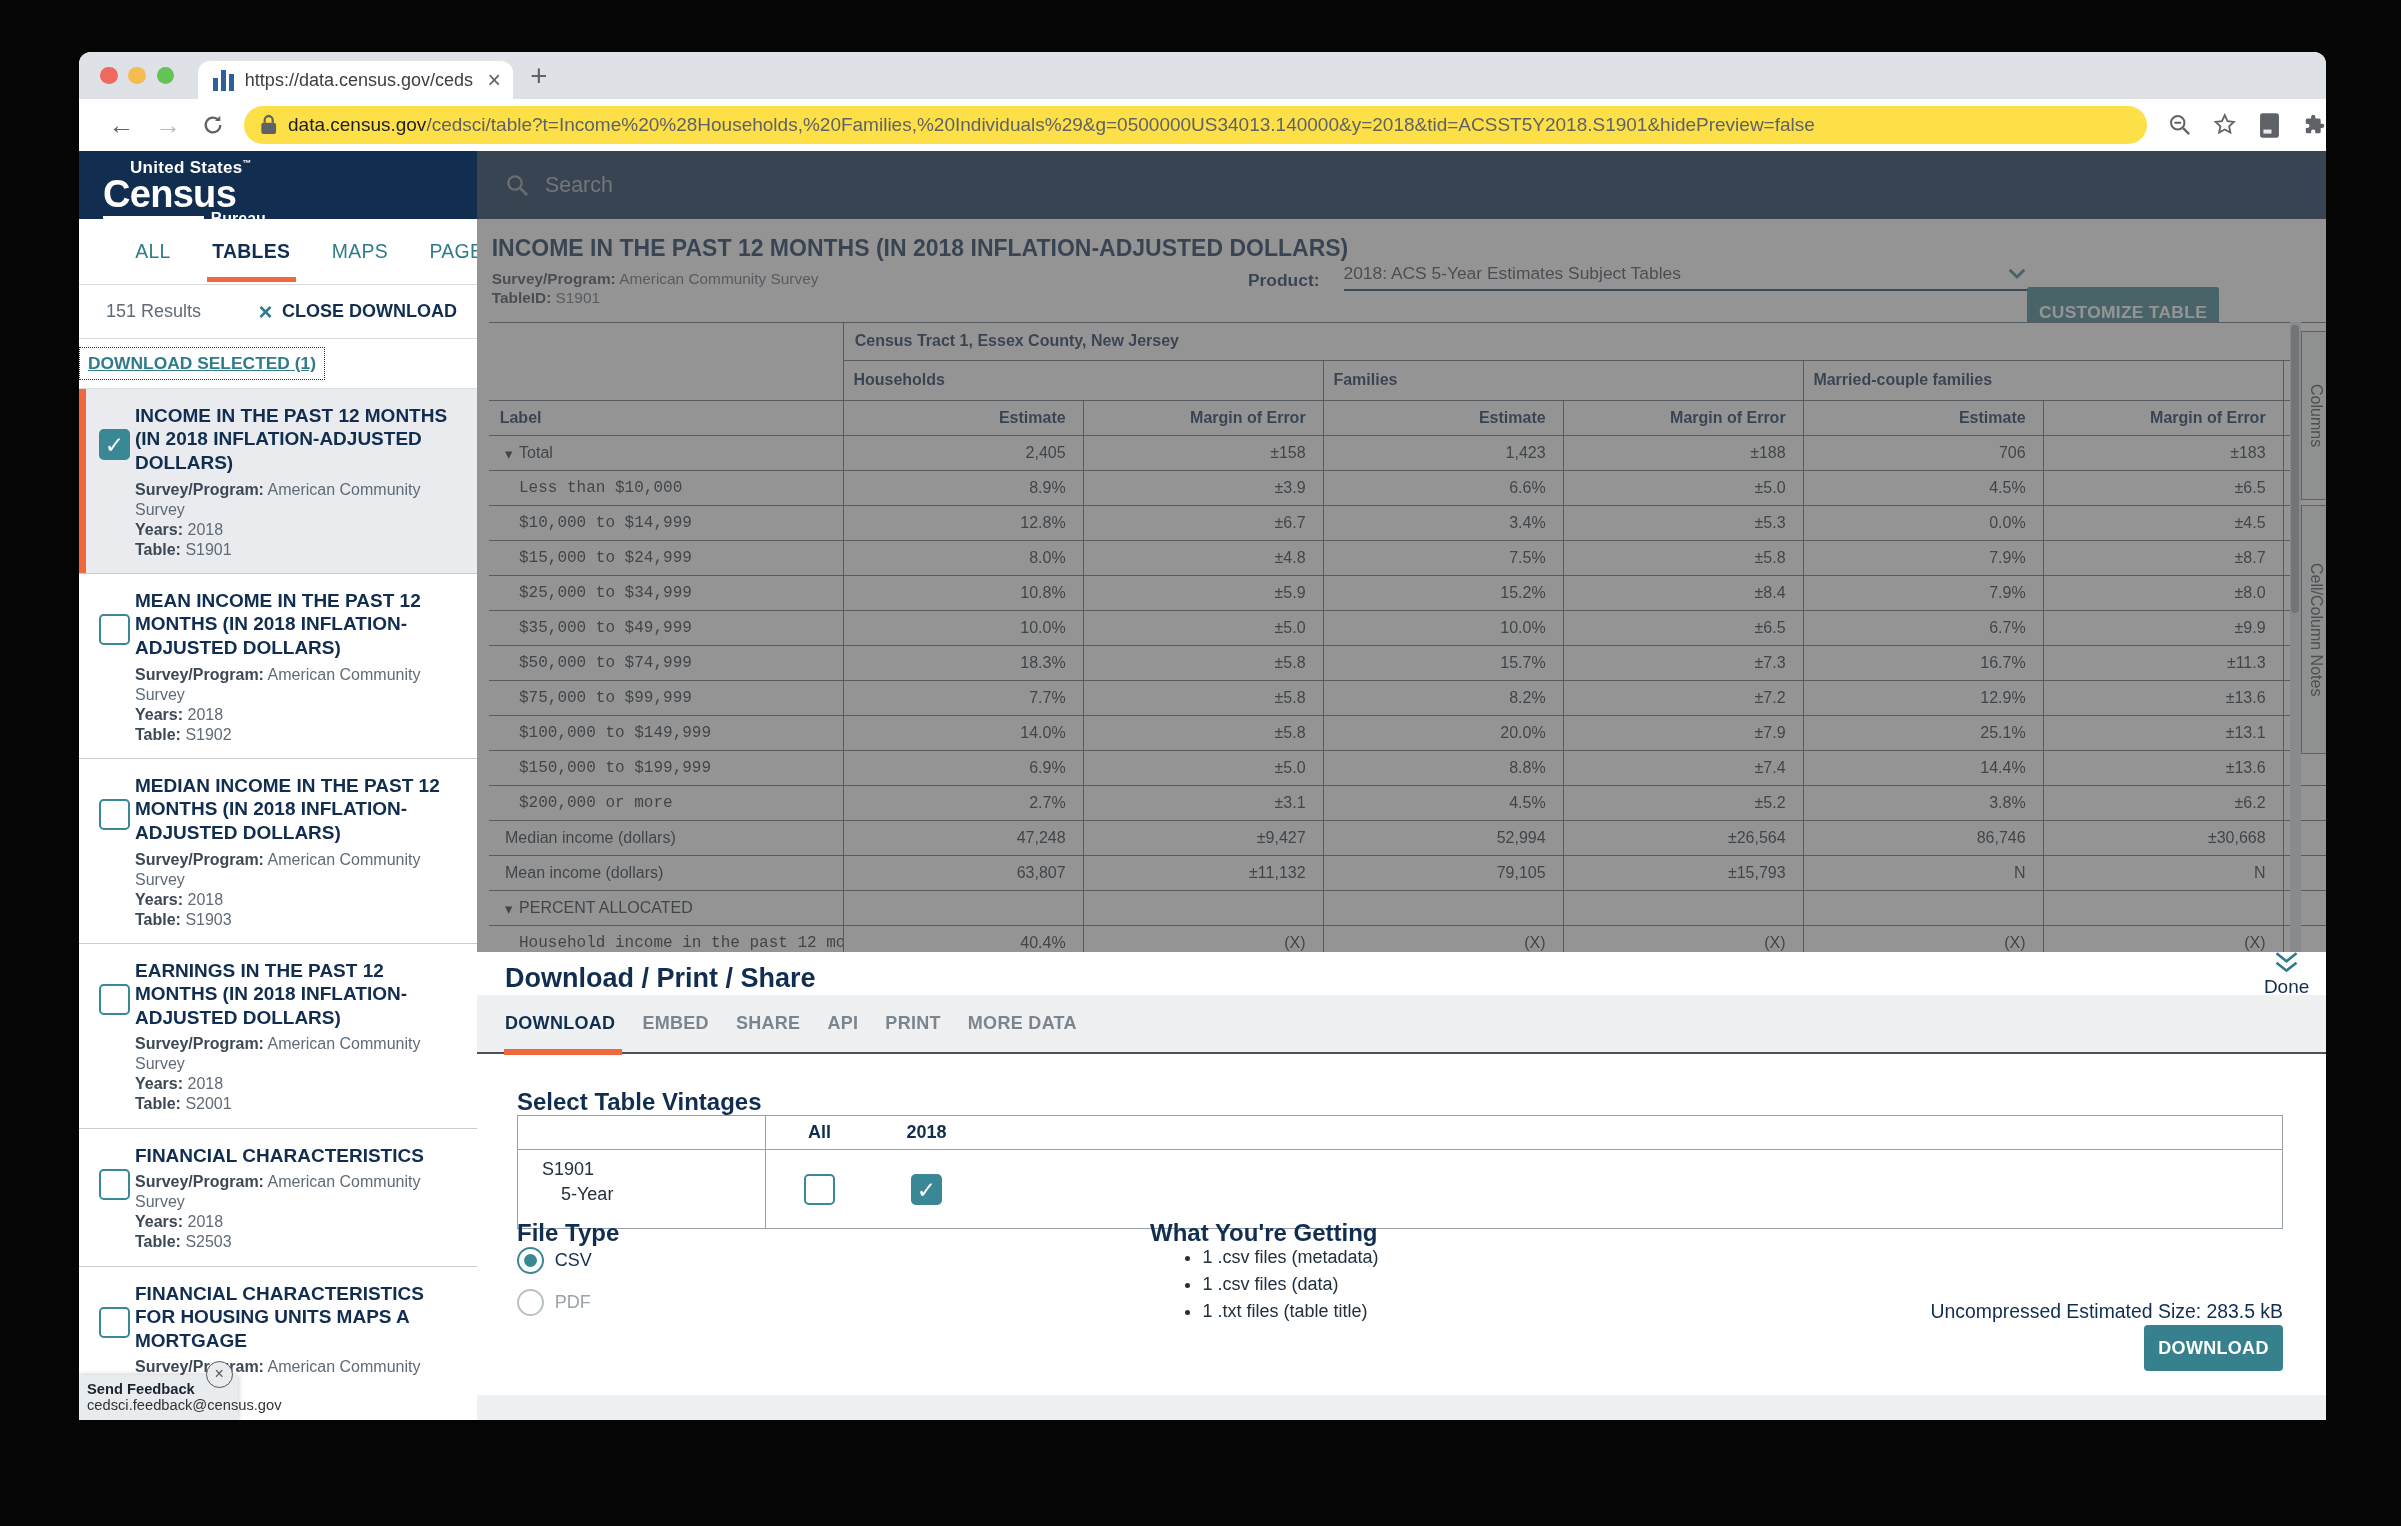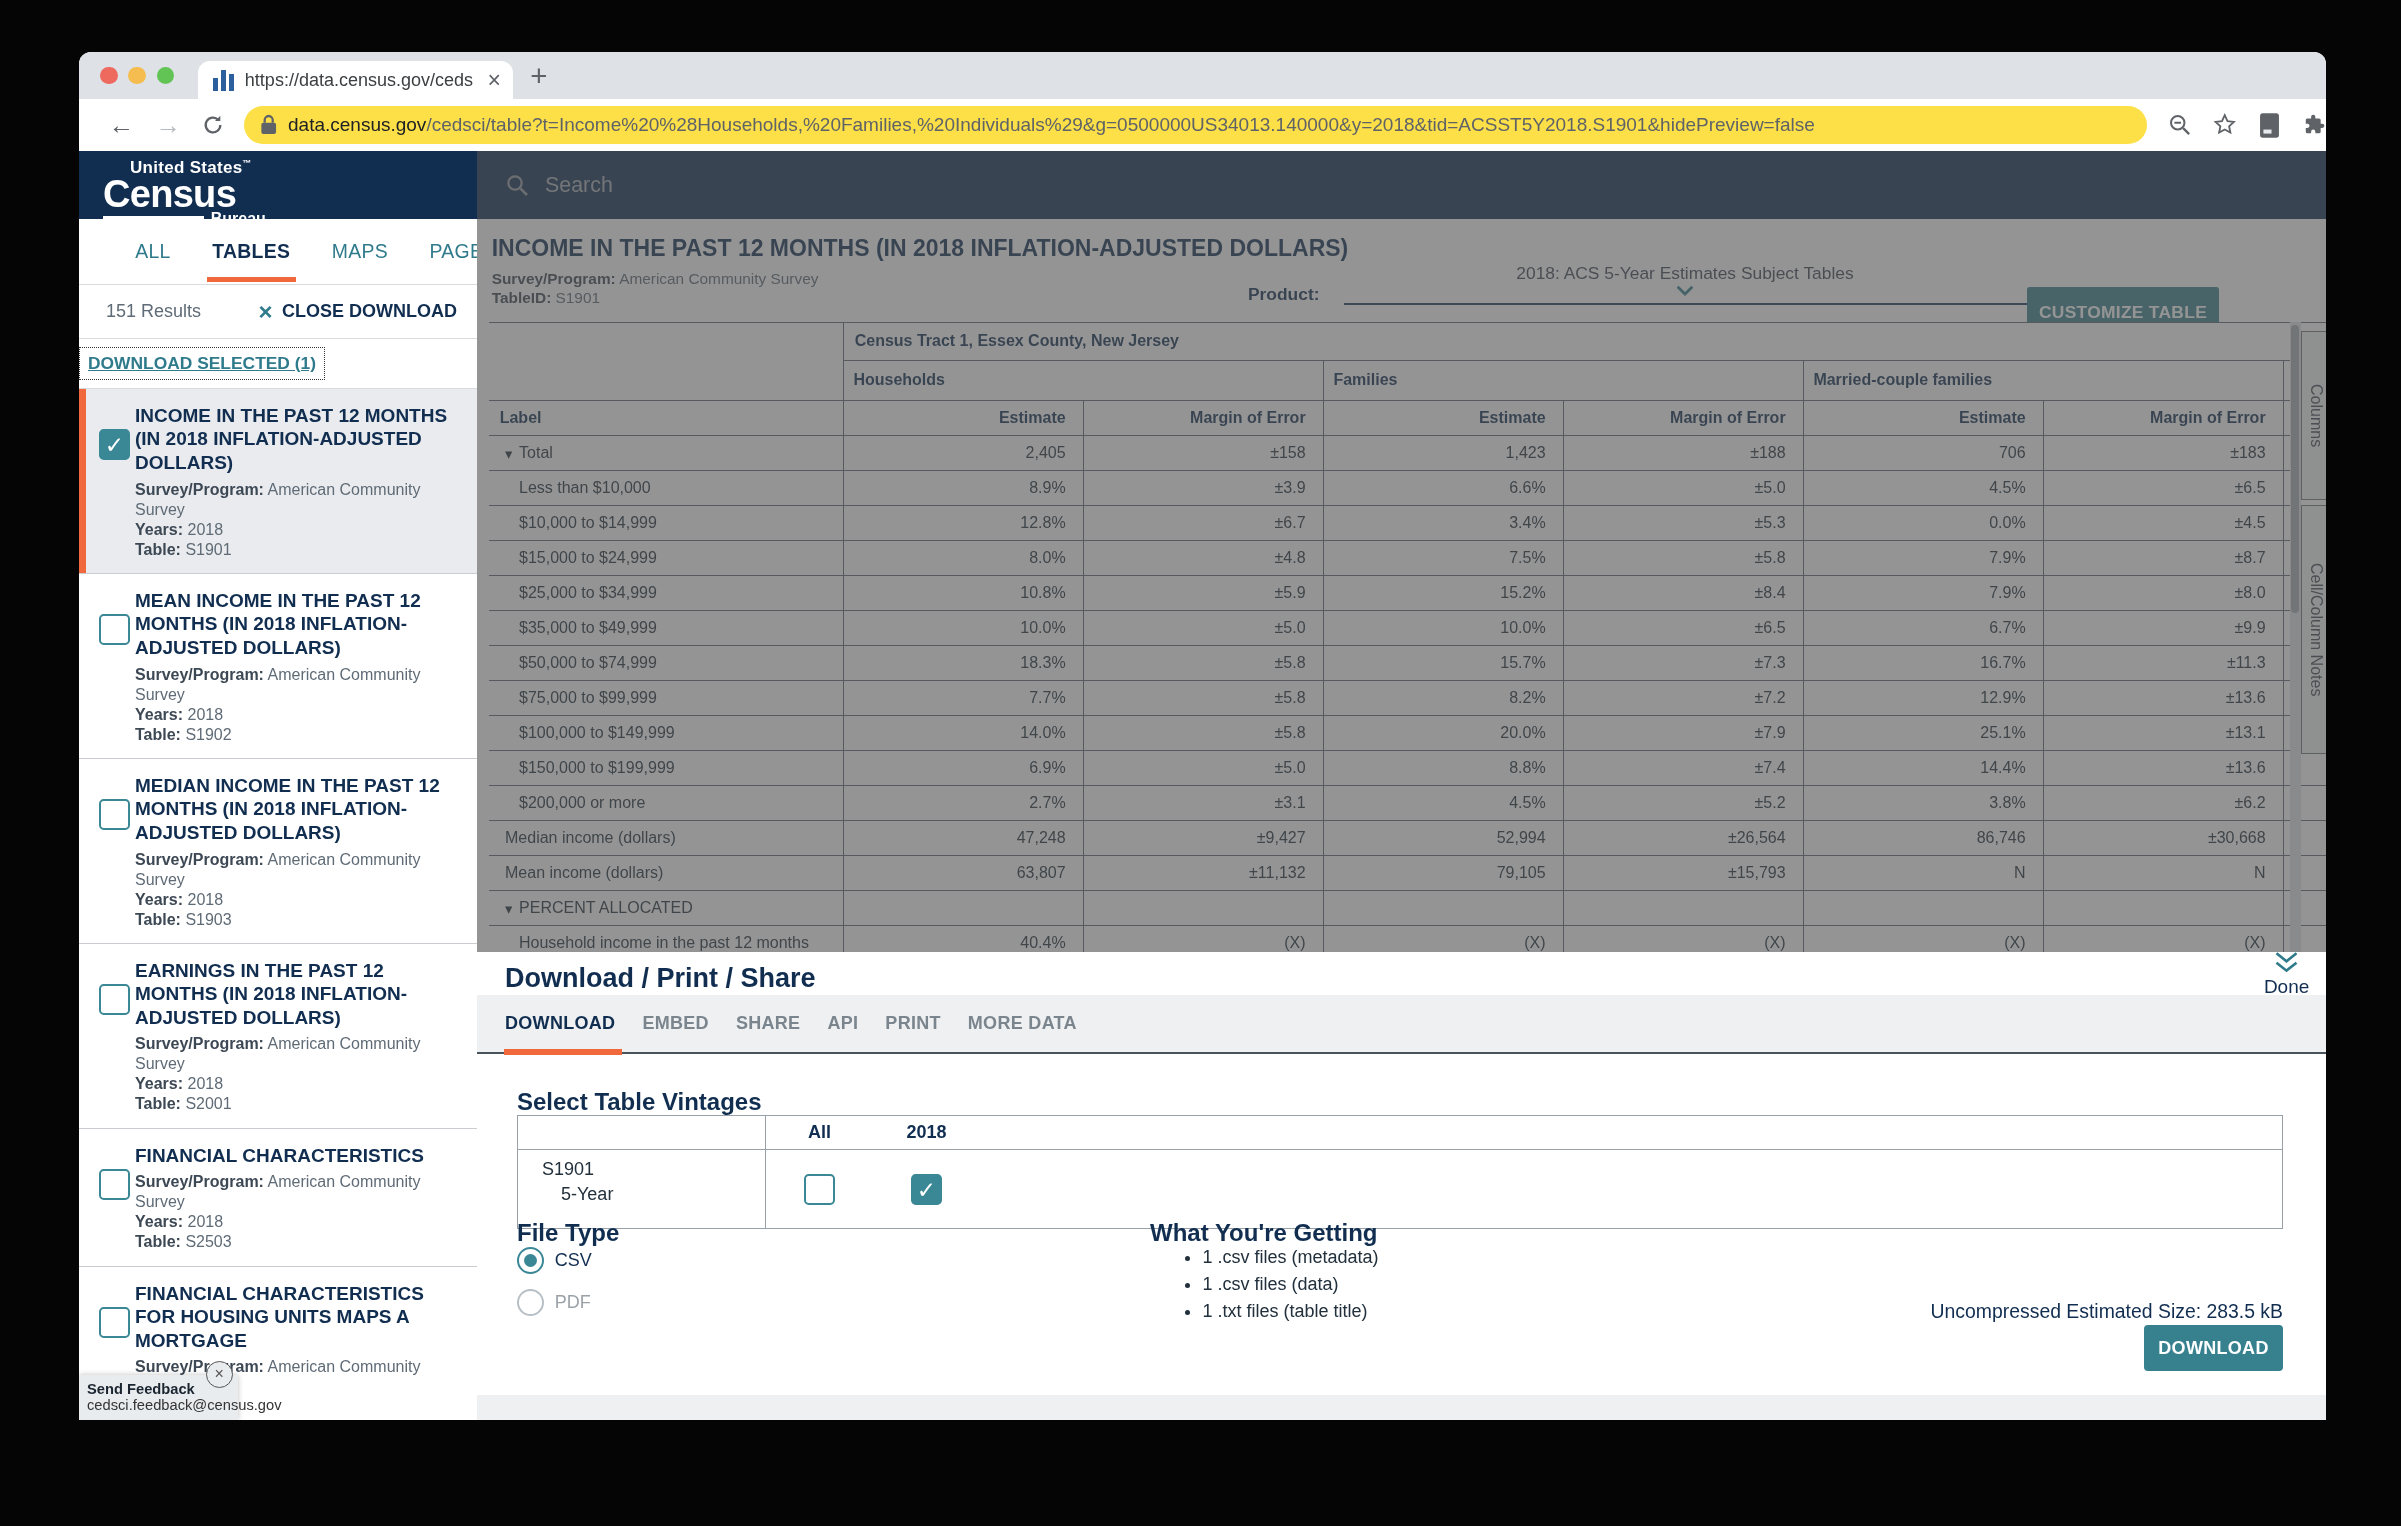--- a/index.html
+++ b/index.html
@@ -87,21 +87,21 @@
     border-radius:50%; background:#e9ecef; color:#555; font-size:16px; text-align:center; line-height:24px; }
 
   
   .title-block { position:absolute; left:0; top:68px; right:0; height:103px; padding:16px 0 0 14.7px; }
   .page-title { font-size:23px; font-weight:bold; color:#112e51; margin-bottom:6.7px; }
   .meta-line { font-size:15.4px; color:#5f6b76; line-height:19.4px; }
   .meta-line b { color:#3d4855; }
   .product { position:absolute; left:771px; top:44px; display:flex; align-items:flex-end; gap:24px;text-align:center; }
   .product-label { font-size:17.4px; font-weight:bold; color:#112e51; }
   .product-val { width:683px; border-bottom:2px solid #1b3a5f; padding-bottom:5.4px;
-    display:flex; justify-content:space-between; align-items:center;flex-direction:column; }
+    display:flex; justify-content:space-between; align-items:center; }
   .product-val span { font-size:17.4px; color:#3d4855; }
   .customize { position:absolute; right:107px; top:24px; width:192px; height:51px; background:#37818f;
     color:#fff; font-size:17.4px; font-weight:bold; display:flex; align-items:center; justify-content:center;
     border:none; border-radius:2.7px; letter-spacing:0.3px;margin-top:44px; }
 
   
   .dtable { position:absolute; left:12px; top:171px; right:0; border-top:1.3px solid #5f6a76; font-size:16px; color:#21303c; }
   .t-row, .h-row { display:flex; border-bottom:1.3px solid #5f6a76; background:#fff; }
   .geo-lead { width:354px; flex:none; }
   .geo-span { flex:1; border-left:1.3px solid #5f6a76; padding:9.4px 0 9.4px 10.7px; font-weight:bold; color:#112e51; }
@@ -111,21 +111,21 @@
     font-weight:bold; color:#112e51; white-space:nowrap; overflow:hidden; }
   .g-part { flex:1; border-left:1.3px solid #5f6a76; padding:10.7px 0 10.7px 9.4px; font-weight:bold; color:#112e51;
     white-space:nowrap; overflow:hidden; }
   .t-label { width:354px; flex:none; padding:8px 5.4px 8px 16px; display:flex; align-items:center;
     white-space:nowrap; overflow:hidden; }
   .t-label.hdr { font-weight:bold; color:#112e51; padding-left:10.7px; }
   .t-cell { width:240px; flex:none; border-left:1.3px solid #5f6a76; text-align:right; padding:8px 17.4px 8px 0;
     white-space:nowrap; overflow:hidden; }
   .t-cell.hdr { font-weight:bold; color:#112e51; }
   .t-part { flex:1; border-left:1.3px solid #5f6a76; }
-  .ind1 { padding-left:30px; }
+  .ind1 { padding-left:30px;font-family:Liberation Mono, monospace; }
   .caret { color:#21303c; margin-right:6.7px; font-size:14.7px; }
 
   .scroll-strip { position:absolute; right:25.5px; top:171px; bottom:0; width:10.7px; background:#e1e4e7; z-index:1; }
   .scroll-thumb { position:absolute; top:2.7px; left:1.3px; width:8px; height:288px; background:#a7adb3; border-radius:4px; }
   .vtabs { position:absolute; right:0; top:180px; width:25.5px; z-index:1; display:flex; flex-direction:column; gap:5.4px; }
   .vtab { background:#f1f3f4; border:1.3px solid #70797f; border-right:none; writing-mode:vertical-rl;
     font-size:16px; color:#3f4b57; padding:10.7px 1.3px; text-align:center; }
   .vtab.t1 { height:169px; } .vtab.t2 { height:249px; }
 
   .dim-overlay { position:absolute; inset:0; background:rgba(82,82,82,.62); z-index:5; }

